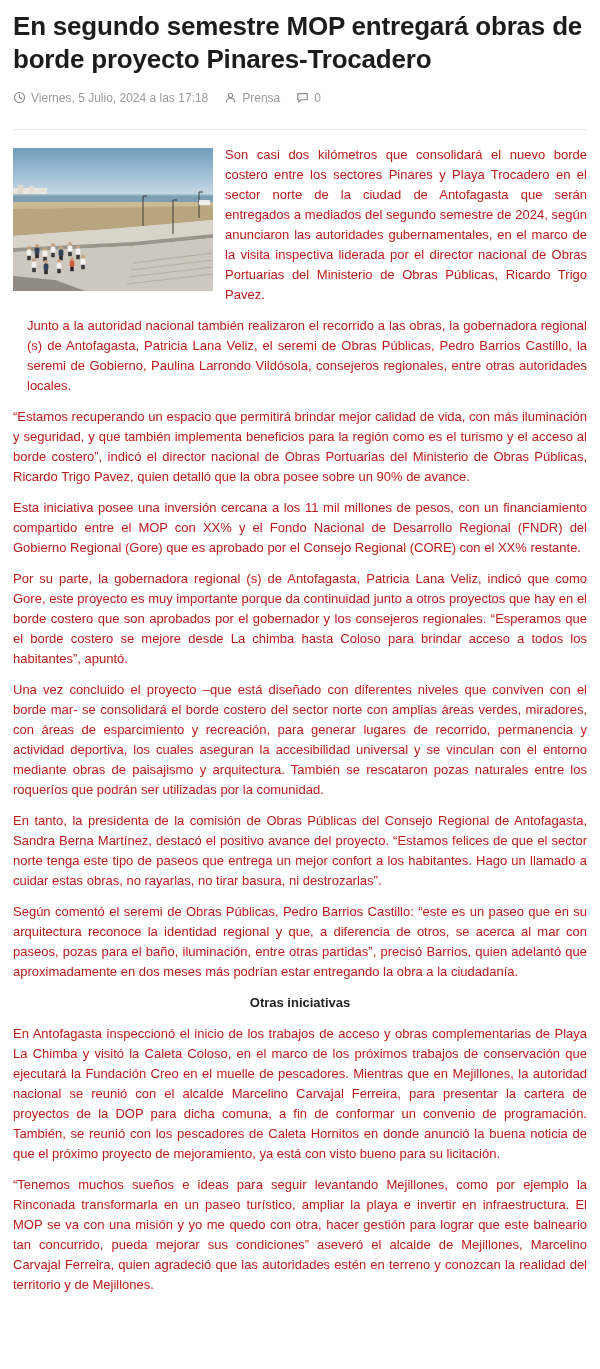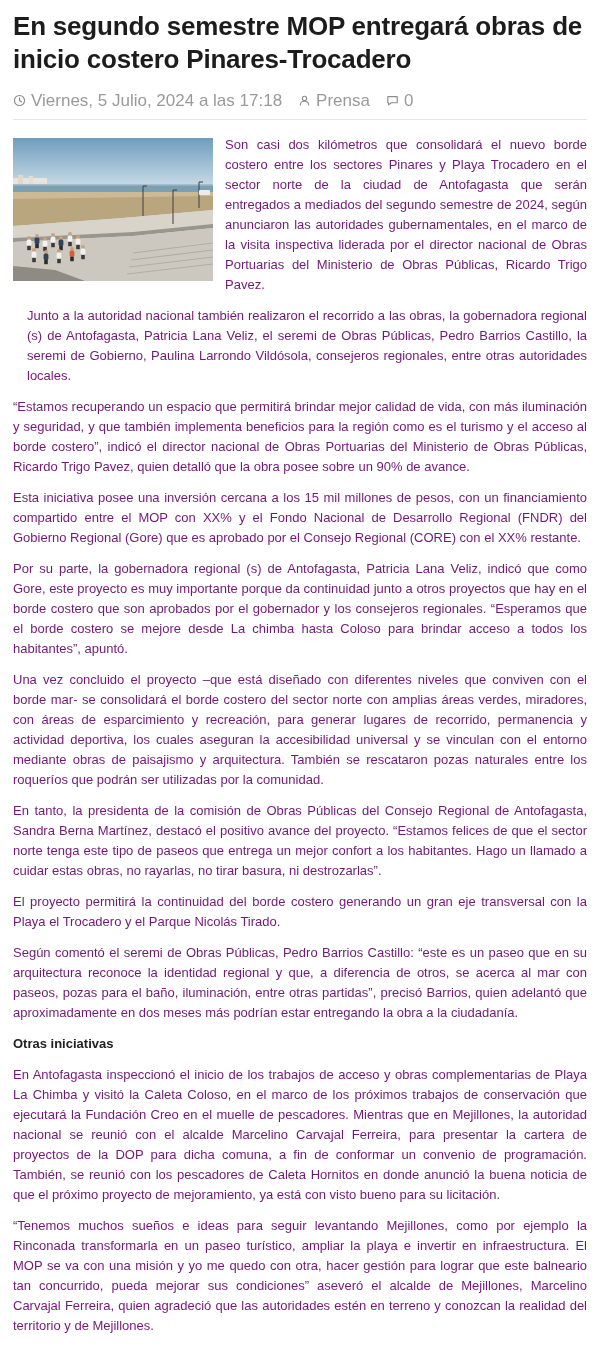--- a/index.html
+++ b/index.html
@@ -17,60 +17,60 @@
     font-weight: 700;
     color: #1c1c1c;
     letter-spacing: -0.2px;
     margin: 2px 0 14px 0;
   }
 
   .meta {
     display: flex;
     align-items: center;
     gap: 16px;
-    font-size: 17px;
+    font-size: 12px;
     color: #9a9a9a;
-    padding-bottom: 8px;
+    padding-bottom: 24px;
     border-bottom: 1px solid #e6e6e6;
     margin-bottom: 15px;
   }
   .meta-item { display: inline-flex; align-items: center; gap: 5px; white-space: nowrap; }
   .meta-item svg {
     width: 13px; height: 13px;
     stroke: #8c8c8c; fill: none;
     stroke-width: 1.4; stroke-linecap: round; stroke-linejoin: round;
     flex: 0 0 auto;
   }
 
   .article { font-size: 13px; }
   .article p {
     text-align: justify;
     line-height: 1.54;
     margin-bottom: 11px;
-    color: #701a75;
+    color: #b91c1c;
   }
-  .article p.sub { font-weight: 700; color: #222; text-align: left; margin-top: 4px; }
+  .article p.sub { font-weight: 700; color: #222; text-align: center; margin-top: 4px; }
   .article p.clear { clear: left; margin-left: 14px; }
 
   .photo {
     float: left;
     width: 200px;
     height: 143px;
     margin: 3px 12px 6px 0;
     overflow: hidden;
     background: #cfe0ea;
   }
   .photo svg { display: block; }
 </style>
 </head>
 <body>
 
 <div class="page">
 
-  <h1 class="title">En segundo semestre MOP entregará obras de inicio costero Pinares-Trocadero</h1>
+  <h1 class="title">En segundo semestre MOP entregará obras de borde proyecto Pinares-Trocadero</h1>
 
   <div class="meta">
     <span class="meta-item">
       <svg viewBox="0 0 16 16">
         <circle cx="8" cy="8" r="6.2"></circle>
         <path d="M8 4.6 V8 l2.5 1.6"></path>
       </svg>
       <span>Viernes, 5 Julio, 2024 a las 17:18</span>
     </span>
     <span class="meta-item">
@@ -153,25 +153,24 @@
         <use href="#p-dark" x="33" y="114"></use>
         <use href="#p-light" x="46" y="113"></use>
         <use href="#p-orange" x="59" y="111"></use>
         <use href="#p-light" x="70" y="109"></use>
       </svg>
     </div>
 
     <p>Son casi dos kilómetros que consolidará el nuevo borde costero entre los sectores Pinares y Playa Trocadero en el sector norte de la ciudad de Antofagasta que serán entregados a mediados del segundo semestre de 2024, según anunciaron las autoridades gubernamentales, en el marco de la visita inspectiva liderada por el director nacional de Obras Portuarias del Ministerio de Obras Públicas, Ricardo Trigo Pavez.</p>
     <p class="clear">Junto a la autoridad nacional también realizaron el recorrido a las obras, la gobernadora regional (s) de Antofagasta, Patricia Lana Veliz, el seremi de Obras Públicas, Pedro Barrios Castillo, la seremi de Gobierno, Paulina Larrondo Vildósola, consejeros regionales, entre otras autoridades locales.</p>
     <p>“Estamos recuperando un espacio que permitirá brindar mejor calidad de vida, con más iluminación y seguridad, y que también implementa beneficios para la región como es el turismo y el acceso al borde costero”, indicó el director nacional de Obras Portuarias del Ministerio de Obras Públicas, Ricardo Trigo Pavez, quien detalló que la obra posee sobre un 90% de avance.</p>
-    <p>Esta iniciativa posee una inversión cercana a los 15 mil millones de pesos, con un financiamiento compartido entre el MOP con XX% y el Fondo Nacional de Desarrollo Regional (FNDR) del Gobierno Regional (Gore) que es aprobado por el Consejo Regional (CORE) con el XX% restante.</p>
+    <p>Esta iniciativa posee una inversión cercana a los 11 mil millones de pesos, con un financiamiento compartido entre el MOP con XX% y el Fondo Nacional de Desarrollo Regional (FNDR) del Gobierno Regional (Gore) que es aprobado por el Consejo Regional (CORE) con el XX% restante.</p>
     <p>Por su parte, la gobernadora regional (s) de Antofagasta, Patricia Lana Veliz, indicó que como Gore, este proyecto es muy importante porque da continuidad junto a otros proyectos que hay en el borde costero que son aprobados por el gobernador y los consejeros regionales. “Esperamos que el borde costero se mejore desde La chimba hasta Coloso para brindar acceso a todos los habitantes”, apuntó.</p>
     <p>Una vez concluido el proyecto –que está diseñado con diferentes niveles que conviven con el borde mar- se consolidará el borde costero del sector norte con amplias áreas verdes, miradores, con áreas de esparcimiento y recreación, para generar lugares de recorrido, permanencia y actividad deportiva, los cuales aseguran la accesibilidad universal y se vinculan con el entorno mediante obras de paisajismo y arquitectura. También se rescataron pozas naturales entre los roqueríos que podrán ser utilizadas por la comunidad.</p>
     <p>En tanto, la presidenta de la comisión de Obras Públicas del Consejo Regional de Antofagasta, Sandra Berna Martínez, destacó el positivo avance del proyecto. “Estamos felices de que el sector norte tenga este tipo de paseos que entrega un mejor confort a los habitantes. Hago un llamado a cuidar estas obras, no rayarlas, no tirar basura, ni destrozarlas”.</p>
-    <p>El proyecto permitirá la continuidad del borde costero generando un gran eje transversal con la Playa el Trocadero y el Parque Nicolás Tirado.</p>
     <p>Según comentó el seremi de Obras Públicas, Pedro Barrios Castillo: “este es un paseo que en su arquitectura reconoce la identidad regional y que, a diferencia de otros, se acerca al mar con paseos, pozas para el baño, iluminación, entre otras partidas”, precisó Barrios, quien adelantó que aproximadamente en dos meses más podrían estar entregando la obra a la ciudadanía.</p>
 
     <p class="sub">Otras iniciativas</p>
 
     <p>En Antofagasta inspeccionó el inicio de los trabajos de acceso y obras complementarias de Playa La Chimba y visitó la Caleta Coloso, en el marco de los próximos trabajos de conservación que ejecutará la Fundación Creo en el muelle de pescadores. Mientras que en Mejillones, la autoridad nacional se reunió con el alcalde Marcelino Carvajal Ferreira, para presentar la cartera de proyectos de la DOP para dicha comuna, a fin de conformar un convenio de programación. También, se reunió con los pescadores de Caleta Hornitos en donde anunció la buena noticia de que el próximo proyecto de mejoramiento, ya está con visto bueno para su licitación.</p>
     <p>“Tenemos muchos sueños e ideas para seguir levantando Mejillones, como por ejemplo la Rinconada transformarla en un paseo turístico, ampliar la playa e invertir en infraestructura. El MOP se va con una misión y yo me quedo con otra, hacer gestión para lograr que este balneario tan concurrido, pueda mejorar sus condiciones” aseveró el alcalde de Mejillones, Marcelino Carvajal Ferreira, quien agradeció que las autoridades estén en terreno y conozcan la realidad del territorio y de Mejillones.</p>
 
   </div>
 </div>
 

